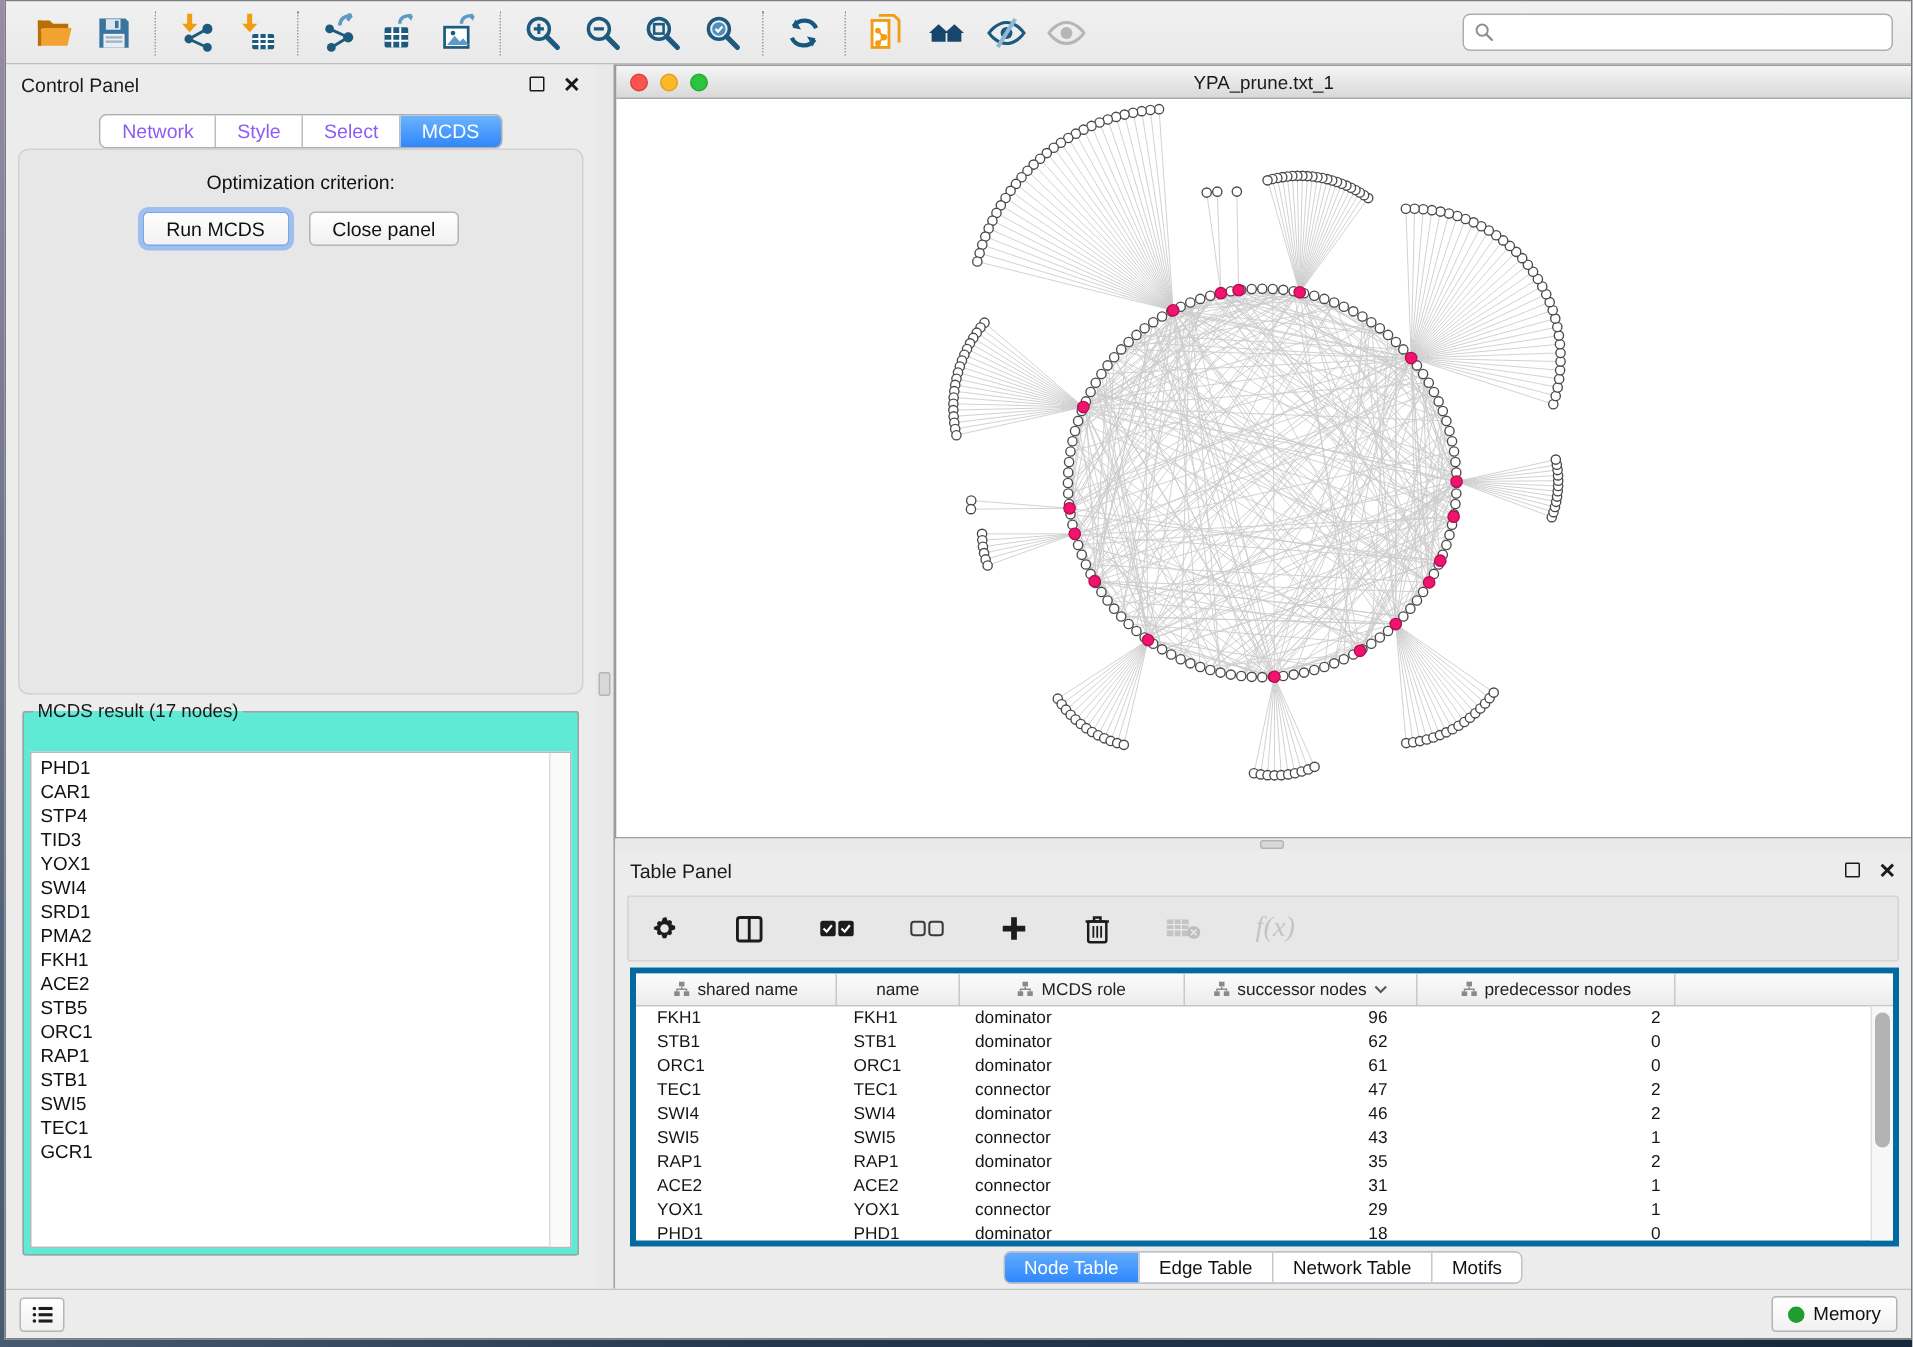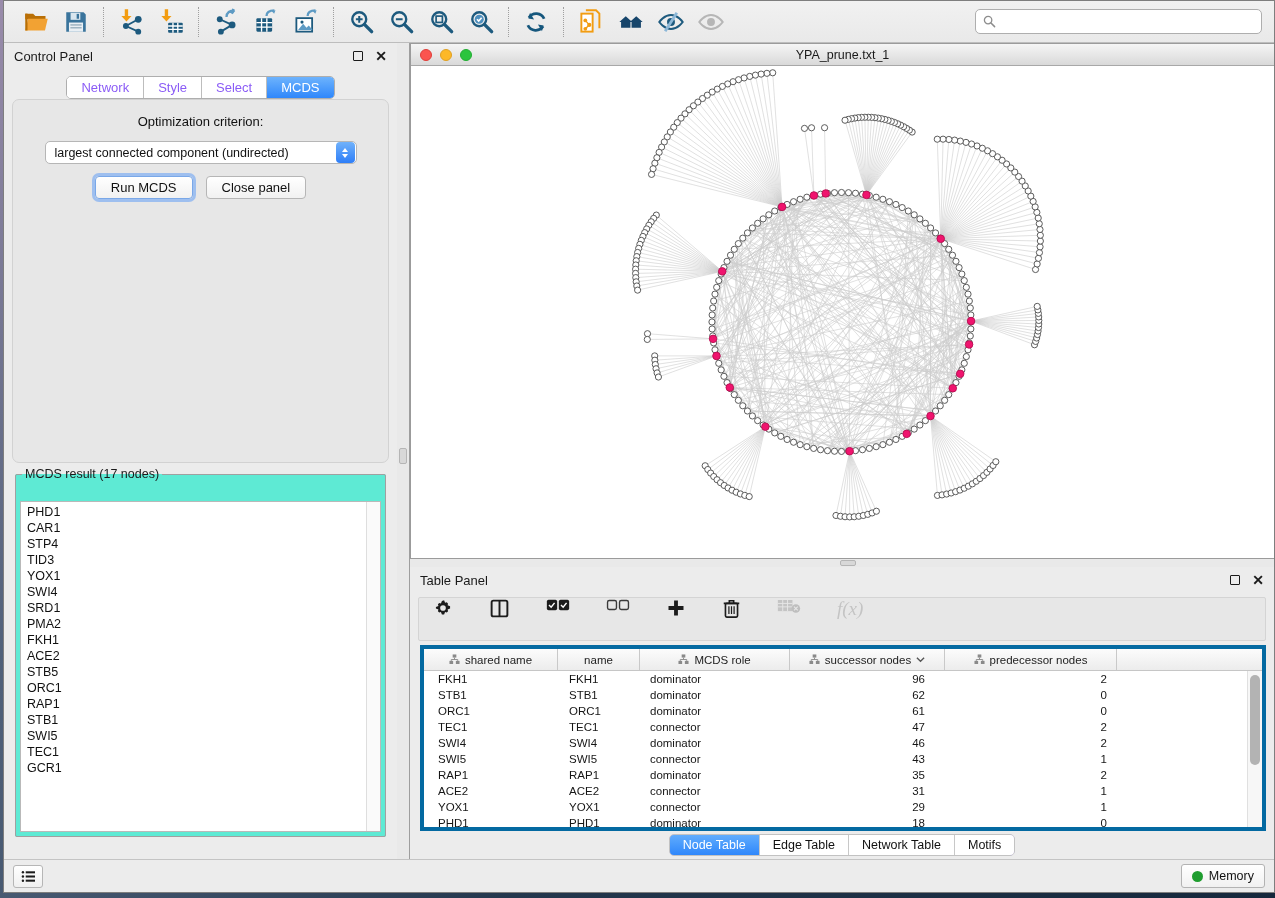--- a/index.html
+++ b/index.html
@@ -77,21 +77,21 @@
   .net-canvas-wrap svg { position:absolute; inset:0; width:100%; height:100%; }
 
   
   .h-splitter { height:8px; flex:0 0 8px; background:#e9e9e9; position:relative; }
   .h-handle { position:absolute; top:1px; left:430px; width:16px; height:6px; background:#d8d8d8;
     border:1px solid #b5b5b5; border-radius:2px; cursor:row-resize; }
 
   
   .table-panel { flex:1; display:flex; flex-direction:column; background:#ececec; position:relative; min-height:0; }
   .tp-toolbar { margin:4px 8px 0 8px; height:44px; background:#e7e7e7; border:1px solid #d4d4d4; border-radius:2px;
-    display:flex; align-items:flex-start; padding:0 14px; gap:36px; }
+    display:flex; align-items:center; padding:0 14px; gap:36px; }
   .tp-icon { display:flex; align-items:center; justify-content:center; cursor:pointer; }
   .tp-icon.disabled { opacity:.45; cursor:default; }
   .fx-label { font-family:"Liberation Serif",serif; font-style:italic; font-size:19px; color:#9a9a9a; }
   .ttable { margin:4px 8px 0 10px; background:#fff; border:4px solid #0369a1; flex:1; position:relative; overflow:hidden; }
   .thead { display:grid; grid-template-columns:134px 82px 150px 155px 172px 1fr; height:22px;
     background:linear-gradient(#fcfcfc,#ececec); border-bottom:1px solid #c6c6c6; }
   .th { display:flex; align-items:center; justify-content:center; gap:5px; font-size:11.5px; color:#222;
     border-right:1px solid #c9c9c9; overflow:hidden; white-space:nowrap; cursor:pointer; }
   .th:last-child { border-right:none; }
   .tbody { position:absolute; left:0; right:0; top:22px; bottom:0; }
@@ -281,27 +281,20 @@
       <div class="seg-tabs">
         <div class="seg-wrap">
           <span class="seg-tab">Network</span>
           <span class="seg-tab">Style</span>
           <span class="seg-tab">Select</span>
           <span class="seg-tab active">MCDS</span>
         </div>
       </div>
       <div class="mcds-box">
         <div class="crit-label">Optimization criterion:</div>
-        <div class="select-ctl">
-          <span class="sel-text">largest connected component (undirected)</span>
-          <span class="sel-stepper">
-                <span class="up"></span>
-                <span class="dn"></span>
-              </span>
-        </div>
         <div class="btn-row">
           <button class="mac-btn focus-ring">Run MCDS</button>
           <button class="mac-btn">Close panel</button>
         </div>
       </div>
       <fieldset class="mcds-result">
         <legend>MCDS result (17 nodes)</legend>
         <div class="mcds-list-wrap">
           <div class="mcds-list">
                 <div class="mcds-item">PHD1</div>

